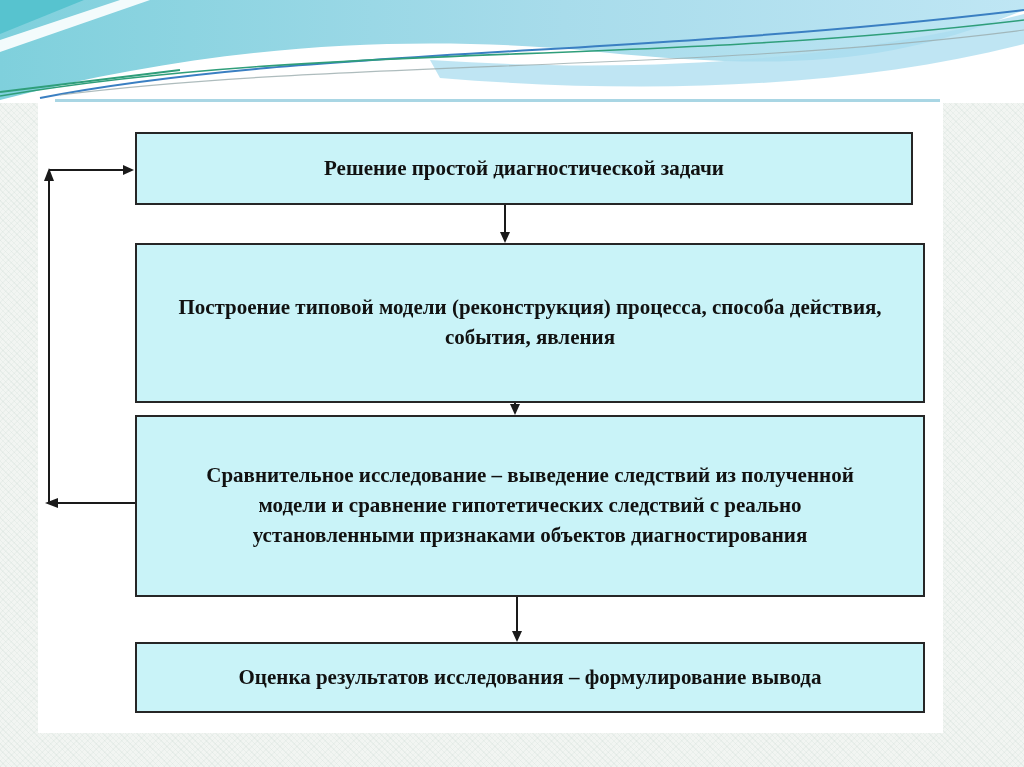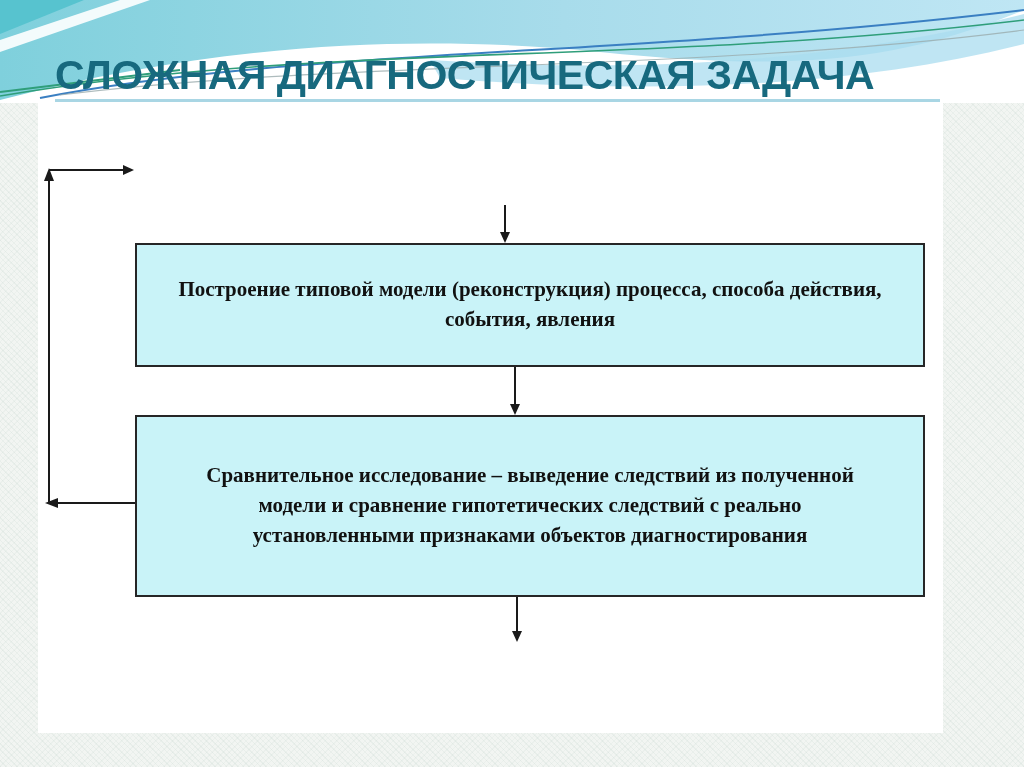--- a/index.html
+++ b/index.html
@@ -47,21 +47,21 @@
   .fbox{
     position:absolute;box-sizing:border-box;z-index:2;
     background:var(--box-fill,#c9f3f8);
     border:2px solid var(--box-border,#262626);
     display:flex;align-items:center;justify-content:center;
     text-align:center;
     font-family:"Liberation Serif",serif;
     font-weight:700;font-size:21px;line-height:1.42;color:#111;
   }
   .fbox-1{left:135px;top:132px;width:778px;height:73px;padding:0 24px;}
-  .fbox-2{left:135px;top:243px;width:790px;height:124px;padding:0 36px;}
+  .fbox-2{left:135px;top:243px;width:790px;height:160px;padding:0 36px;}
   .fbox-3{left:135px;top:415px;width:790px;height:182px;padding:0 62px;text-align:center;}
   .fbox-4{left:135px;top:642px;width:790px;height:71px;padding:0 24px;}
 </style>
 </head>
 <body>
 
 <div class="slide">
 
   <div class="header">
     <svg width="1024" height="103" viewBox="0 0 1024 103">
@@ -80,21 +80,20 @@
 
       <path d="M40,98 C300,48 620,58 1024,10" fill="none" stroke="var(--wave-line-blue,#3a7fc2)" stroke-width="2"></path>
       <path d="M0,96 C320,42 640,66 1024,20" fill="none" stroke="var(--wave-line-green,#2f9e7a)" stroke-width="1.6"></path>
       <path d="M60,95 C340,60 700,72 1024,30" fill="none" stroke="#9aabac" stroke-width="1.2" opacity="0.8"></path>
 
       <path d="M0,92 L180,70" fill="none" stroke="var(--wave-line-green,#2f9e7a)" stroke-width="2"></path>
 
       <polygon points="0,0 84,0 0,34" fill="#57c3cf"></polygon>
       <polygon points="0,40 120,0 150,0 0,52" fill="#ffffff" opacity="0.9"></polygon>
     </svg>
-    <h1 class="slide-title">СЛОЖНАЯ ДИАГНОСТИЧЕСКАЯ ЗАДАЧА</h1>
     <div class="title-underline"></div>
   </div>
 
   <div class="canvas"></div>
 
   <svg class="connectors" viewBox="0 0 1024 767">
     <g stroke="var(--connector,#1a1a1a)" stroke-width="2" fill="var(--connector,#1a1a1a)">
 
       <g>
         <line x1="505" y1="205" x2="505" y2="234"></line>
@@ -115,16 +114,18 @@
         <line x1="135" y1="503" x2="56" y2="503"></line>
         <polygon points="45,503 58,498 58,508" stroke="none"></polygon>
         <line x1="49" y1="503" x2="49" y2="180"></line>
         <polygon points="49,168 44,181 54,181" stroke="none"></polygon>
         <line x1="49" y1="170" x2="124" y2="170"></line>
         <polygon points="134,170 123,165 123,175" stroke="none"></polygon>
       </g>
     </g>
   </svg>
 
+  <div class="fbox fbox-1">Решение простой диагностической задачи</div>
   <div class="fbox fbox-2">Построение типовой модели (реконструкция) процесса, способа действия, события, явления</div>
   <div class="fbox fbox-3">Сравнительное исследование – выведение следствий из полученной модели и сравнение гипотетических следствий с реально установленными признаками объектов диагностирования</div>
+  <div class="fbox fbox-4">Оценка результатов исследования – формулирование вывода</div>
 
 </div>
 
 </body></html>

